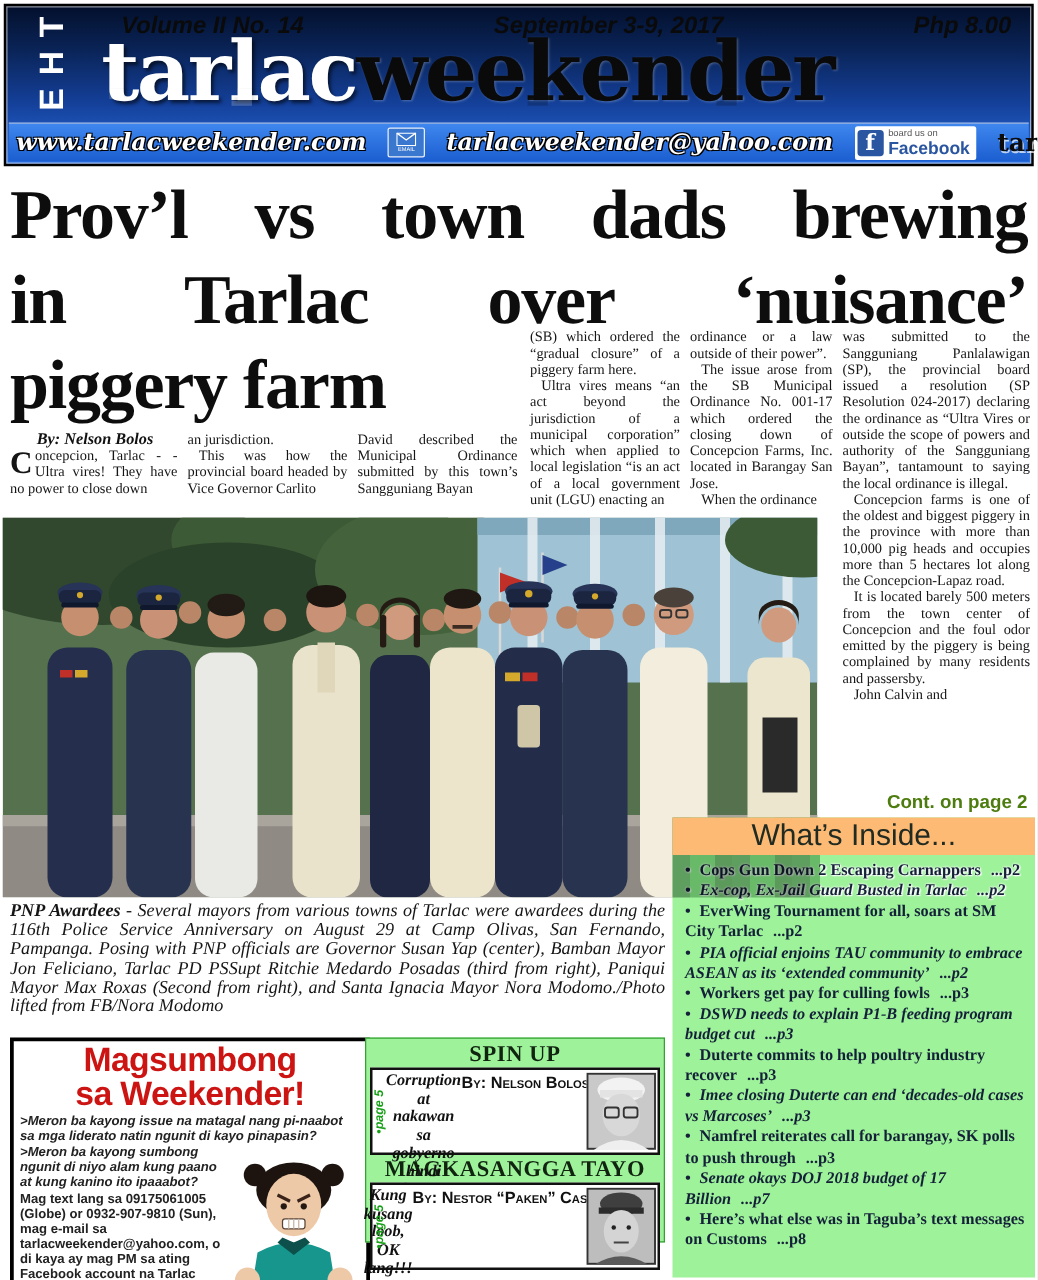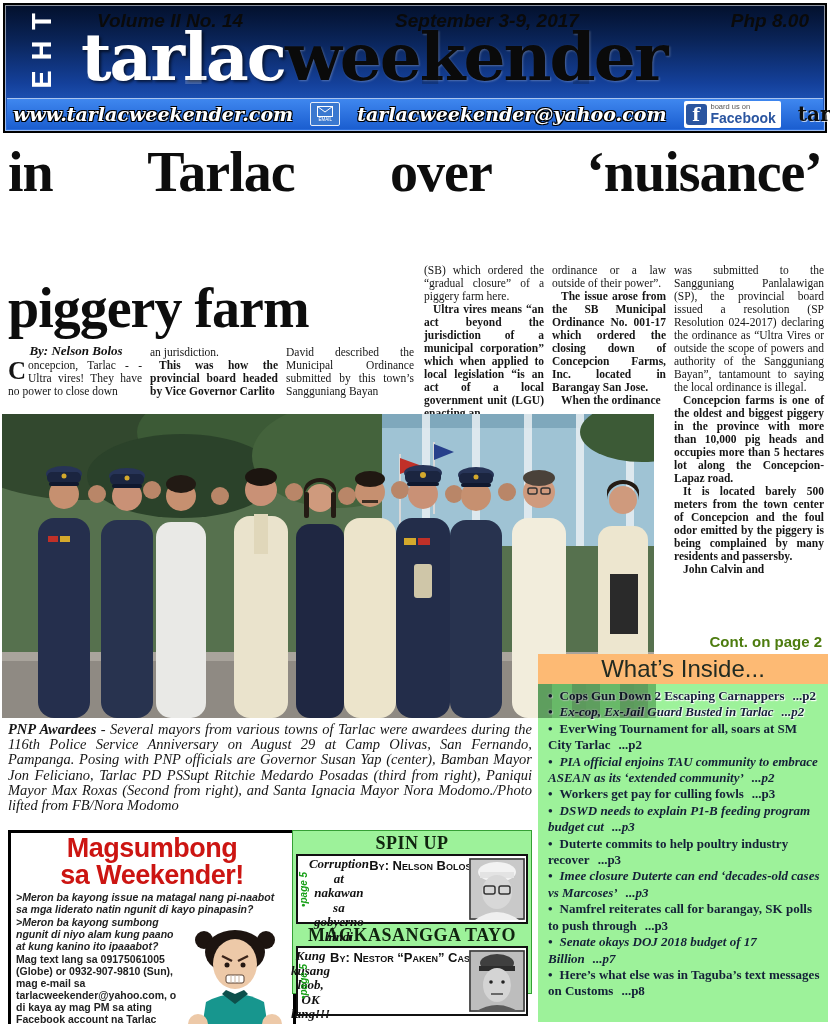--- a/index.html
+++ b/index.html
@@ -52,21 +52,21 @@
           font-family:"Liberation Serif",serif;font-weight:bold;font-size:56px;line-height:68px;
           letter-spacing:-1px;}
   .hl-just{text-align:justify;text-align-last:justify;}
   .headline3{position:absolute;left:8px;top:274px;width:430px;color:#0d0d0d;
           font-family:"Liberation Serif",serif;font-weight:bold;font-size:56px;line-height:68px;
           letter-spacing:-1px;}
 
   
   .col{position:absolute;font-size:11.5px;line-height:13px;text-align:justify;color:#151515;}
   .col p{margin:0;}
-  .col p.ind{text-indent:9px;font-weight:bold;}
+  .col p.ind{text-indent:9px;}
   .byline{position:absolute;left:10px;top:343px;width:132px;text-align:center;
           font-weight:bold;font-style:italic;font-size:13px;color:#111;}
   .dropcap{float:left;font-size:25px;line-height:23px;font-weight:bold;padding-right:2px;}
   .cont-note{position:absolute;left:646px;top:633px;width:176px;text-align:right;
           font-family:"Liberation Sans",sans-serif;font-weight:bold;font-size:15px;color:#4d7c0f;}
 
   
   .photo{position:absolute;left:2px;top:414px;width:652px;height:304px;overflow:hidden;}
   .photo svg{display:block;}
 
@@ -153,20 +153,21 @@
         <span class="fb-txt">
           <span class="fb-small">board us on</span>
           <span class="fb-word">Facebook</span>
         </span>
       </span>
       <span class="fb-handle">tarlac weekender</span>
     </div>
   </div>
 
   <div class="headline">
+    <div class="hl-just">Prov’l vs town dads brewing</div>
     <div class="hl-just">in Tarlac over ‘nuisance’</div>
   </div>
   <div class="headline3">piggery farm</div>
 
   <div class="byline">By: Nelson Bolos</div>
 
   <div class="col" style="left:8px;top:359px;width:134px;">
     <p><span class="dropcap">C</span><span>oncepcion, Tarlac - - Ultra vires! They have no power to close down</span></p>
   </div>
   <div class="col" style="left:150px;top:346px;width:128px;">
@@ -319,21 +320,21 @@
     <div class="photo-bleed"></div>
     <div class="inside-head">What’s Inside...</div>
     <ul>
       <li class="ovl"><span>Cops Gun Down 2 Escaping Carnappers</span><span class="pg">...p2</span></li>
       <li class="ital ovl"><span>Ex-cop, Ex-Jail Guard Busted in Tarlac</span><span class="pg">...p2</span></li>
       <li><span>EverWing Tournament for all, soars at SM City Tarlac</span><span class="pg">...p2</span></li>
       <li class="ital"><span>PIA official enjoins TAU community to embrace ASEAN as its ‘extended community’</span><span class="pg">...p2</span></li>
       <li><span>Workers get pay for culling fowls</span><span class="pg">...p3</span></li>
       <li class="ital"><span>DSWD needs to explain P1-B feeding program budget cut</span><span class="pg">...p3</span></li>
       <li><span>Duterte commits to help poultry industry recover</span><span class="pg">...p3</span></li>
-      <li class="ital"><span>Imee closure Duterte can end ‘decades-old cases vs Marcoses’</span><span class="pg">...p3</span></li>
+      <li class="ital"><span>Imee closing Duterte can end ‘decades-old cases vs Marcoses’</span><span class="pg">...p3</span></li>
       <li><span>Namfrel reiterates call for barangay, SK polls to push through</span><span class="pg">...p3</span></li>
       <li class="ital"><span>Senate okays DOJ 2018 budget of 17 Billion</span><span class="pg">...p7</span></li>
       <li><span>Here’s what else was in Taguba’s text messages on Customs</span><span class="pg">...p8</span></li>
     </ul>
   </div>
 
   <div class="mags">
     <div class="mags-title">
       <div>Magsumbong</div>
       <div>sa Weekender!</div>

